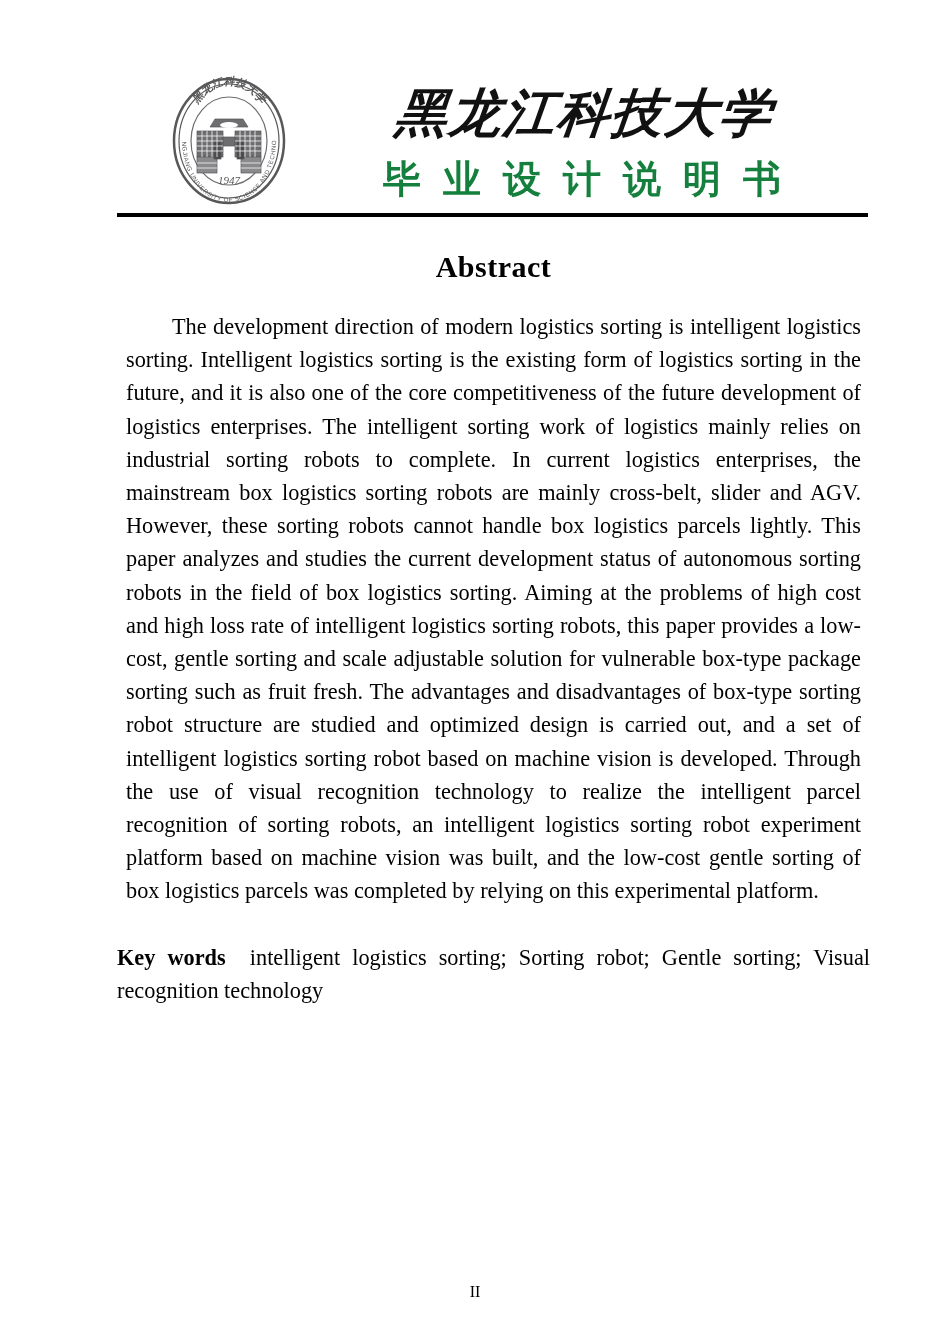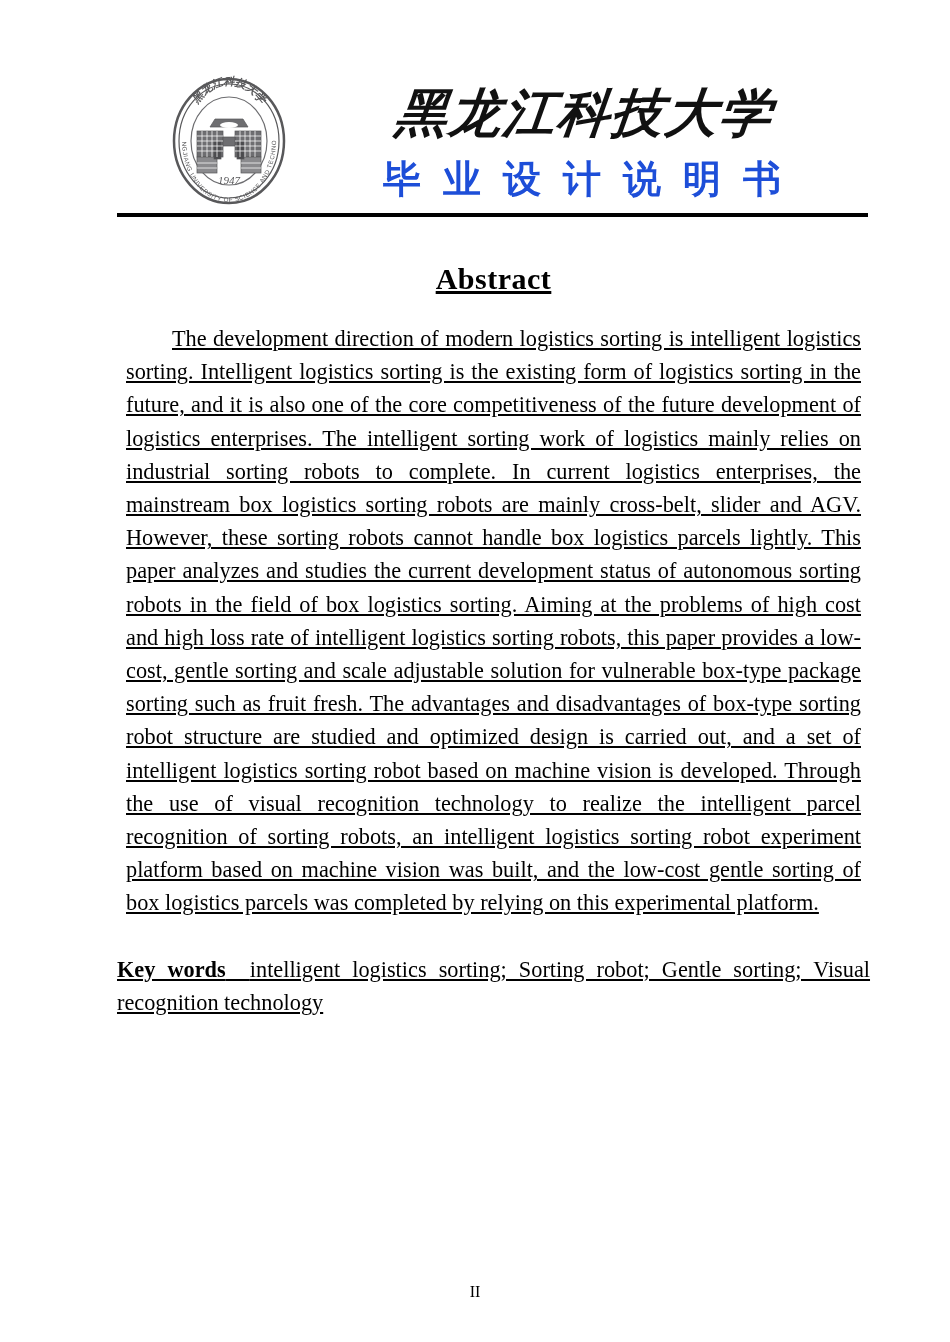--- a/index.html
+++ b/index.html
@@ -69,40 +69,39 @@
     top: 92px;
     width: 560px;
     height: 50px;
     font-family: "DejaVu Sans", sans-serif;
     font-size: 38px;
     line-height: 50px;
     font-weight: 700;
     letter-spacing: 22px;
     text-indent: 22px;
     text-align: center;
-    color: #1d4ed8;
+    color: #15803d;
     white-space: nowrap;
   }
 
   .header-rule {
     position: absolute;
     left: 117px;
     top: 213px;
     width: 751px;
     height: 4px;
     background: #000000;
   }
 
   
   .content {
     position: absolute;
     left: 117px;
-    top: 262px;
+    top: 250px;
     width: 753px;
-    text-decoration: underline;
   }
 
   .abstract-title {
     font-family: "Liberation Serif", "DejaVu Serif", serif;
     font-size: 30px;
     font-weight: bold;
     text-align: center;
     margin: 0 0 26px 0;
     letter-spacing: 0.5px;
   }

